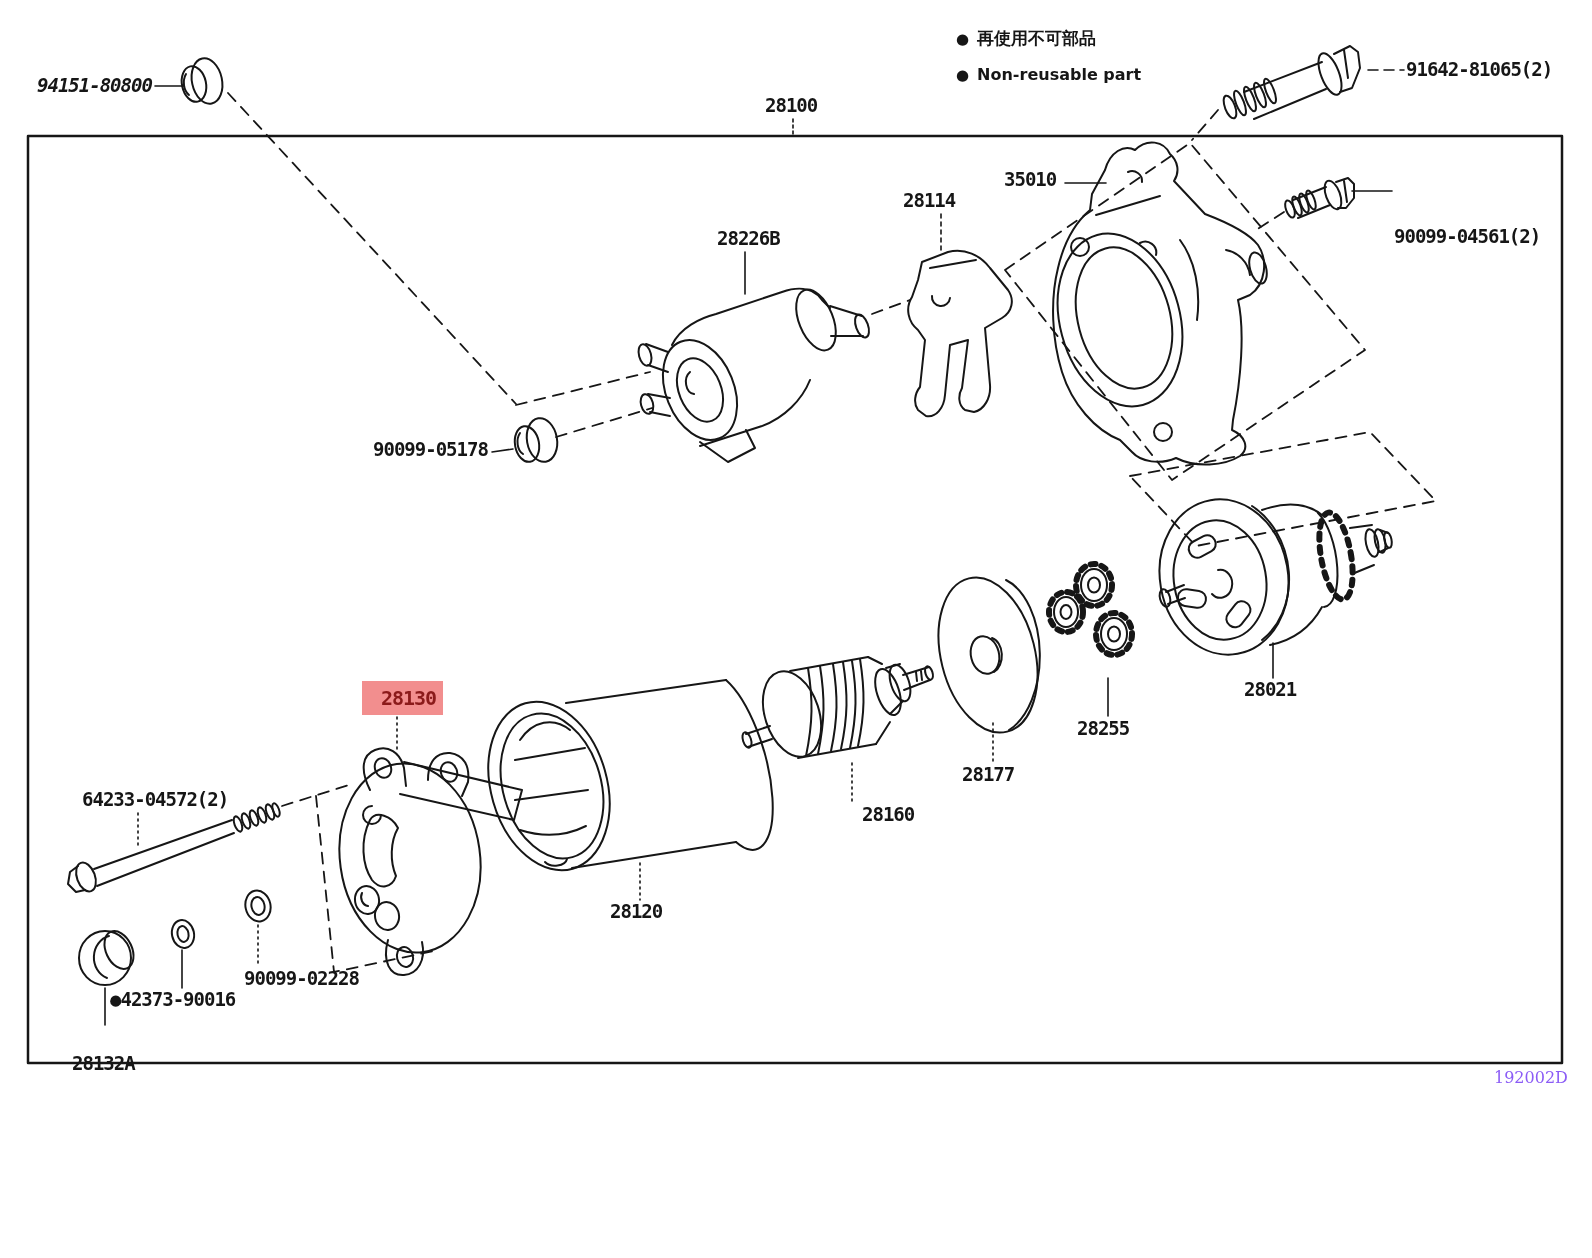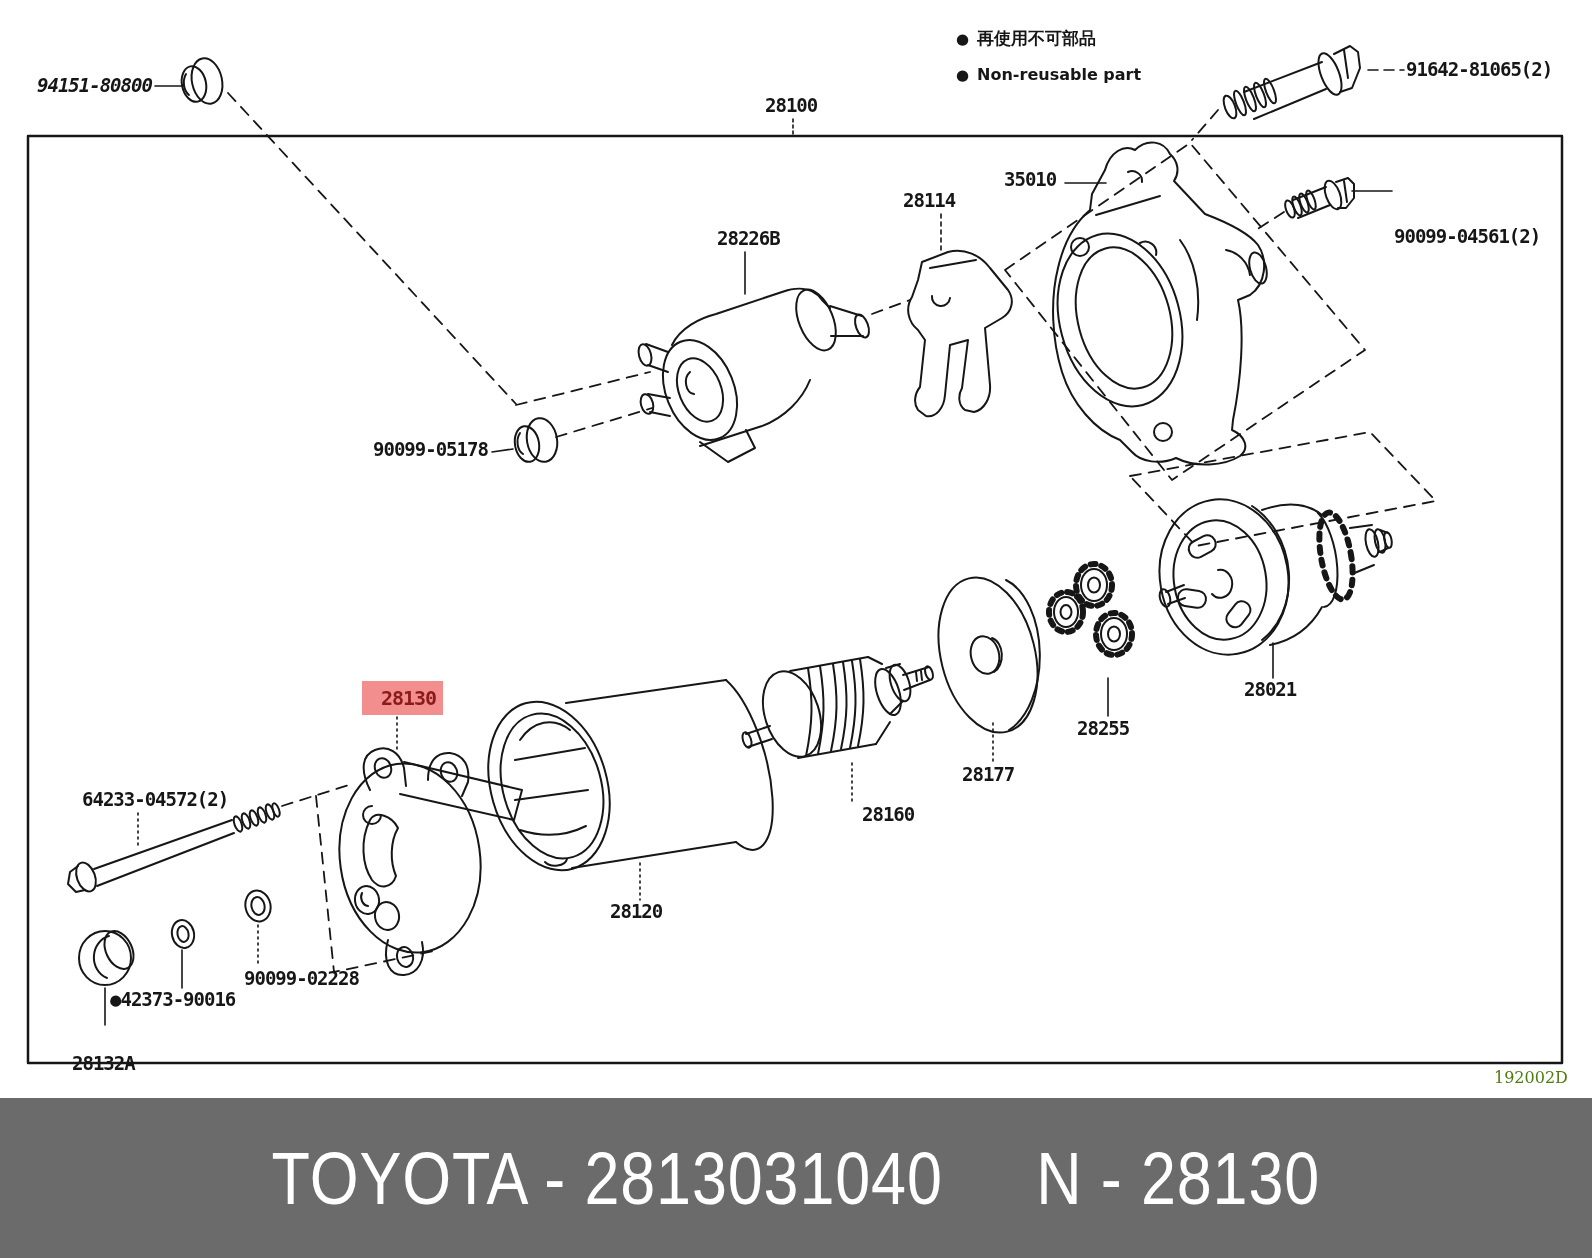--- a/index.html
+++ b/index.html
@@ -10,21 +10,21 @@
           font-weight:700;font-size:19px;letter-spacing:-1px;color:#161616;white-space:nowrap;line-height:1;}
   .hl{position:absolute;z-index:2;display:flex;align-items:center;justify-content:center;
       font-family:"DejaVu Sans Mono","Liberation Mono",monospace;font-weight:700;font-size:20px;
       letter-spacing:-1px;line-height:1;padding-left:12px;}
   .legend{position:absolute;z-index:2;font-family:"DejaVu Sans","Liberation Sans",sans-serif;
           font-weight:700;color:#161616;white-space:nowrap;line-height:1;}
   .legend .dot{font-size:15px;margin-right:8px;}
   #legend-jp{font-size:17px;}
   #legend-en{font-size:16px;}
   #code{position:absolute;z-index:2;font-family:"DejaVu Serif","Liberation Serif",serif;
-        font-size:16px;font-weight:400;color:#4d7c0f;line-height:1;}
+        font-size:16px;font-weight:400;color:#8b5cf6;line-height:1;}
   #banner{position:absolute;left:0;top:1098px;width:1592px;height:160px;z-index:3;
           display:flex;align-items:center;justify-content:center;}
   #banner-inner{display:flex;gap:110px;transform:scaleX(0.85);transform-origin:center;
                 font-family:"Liberation Sans","DejaVu Sans",sans-serif;font-weight:400;
                 font-size:74px;letter-spacing:1px;white-space:nowrap;}
 </style>
 </head>
 <body>
 
 <div id="stage">
@@ -286,20 +286,14 @@
 
   <div class="legend" id="legend-jp" style="left:956px;top:30px;">
     <span class="dot">●</span><span>再使用不可部品</span>
   </div>
   <div class="legend" id="legend-en" style="left:956px;top:67px;">
     <span class="dot">●</span><span>Non-reusable part</span>
   </div>
 
   <div id="code" style="left:1494px;top:1070px;">192002D</div>
 
-  <div id="banner" style="background: rgb(107, 107, 107);">
-    <div id="banner-inner" style="color: rgb(255, 255, 255);">
-      <span>TOYOTA - 2813031040</span>
-      <span>N - 28130</span>
-    </div>
-  </div>
 
 </div>
 
 </body></html>

